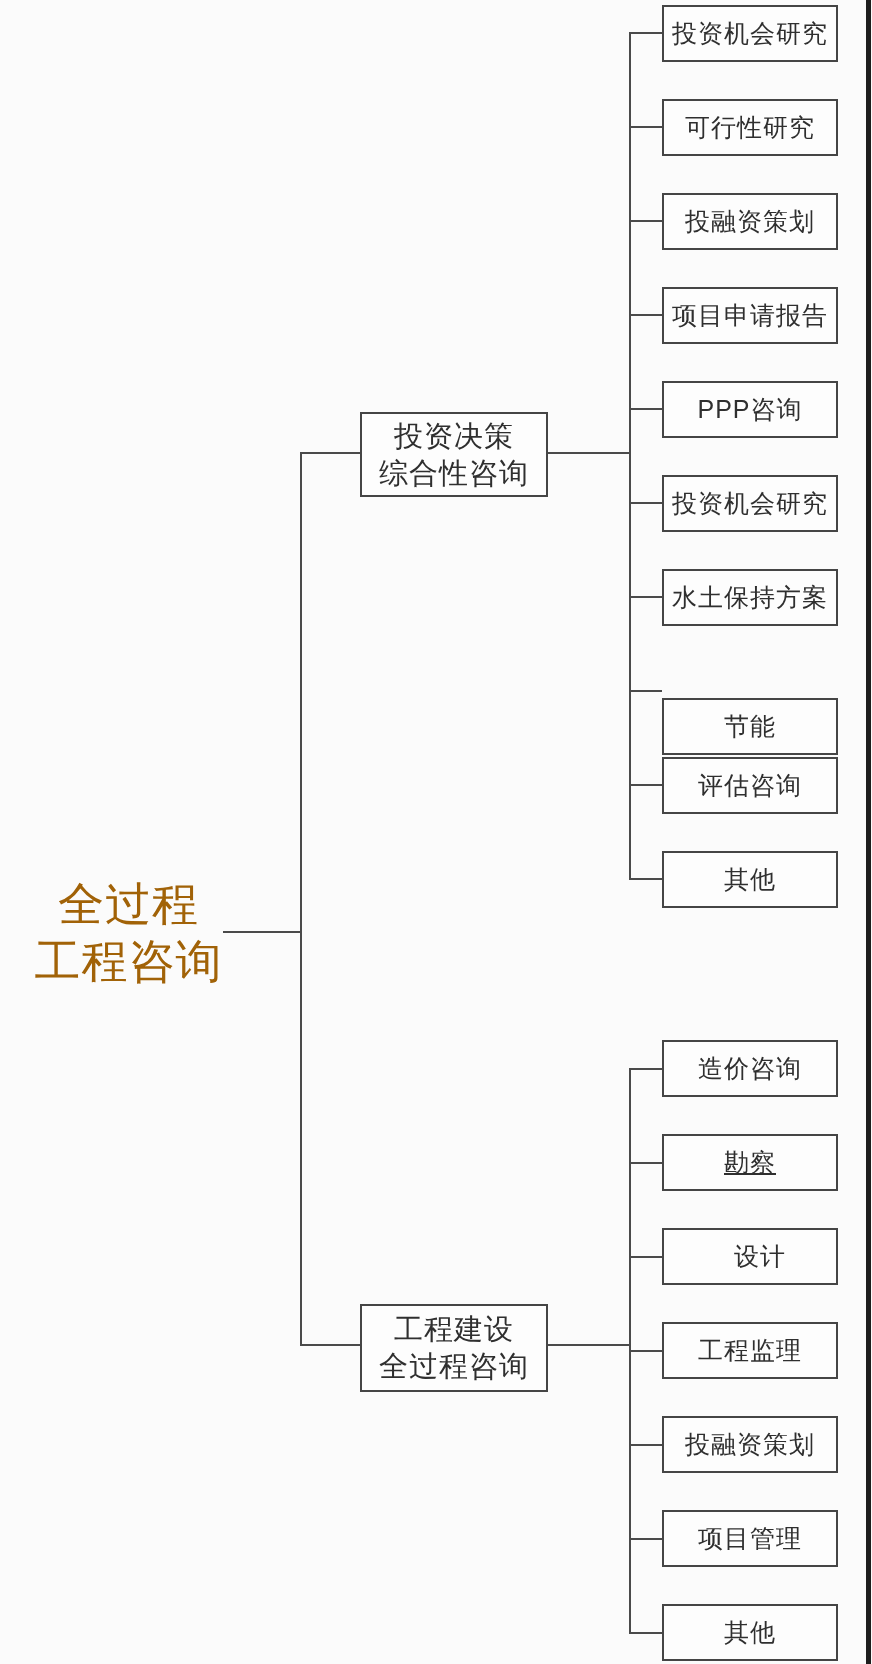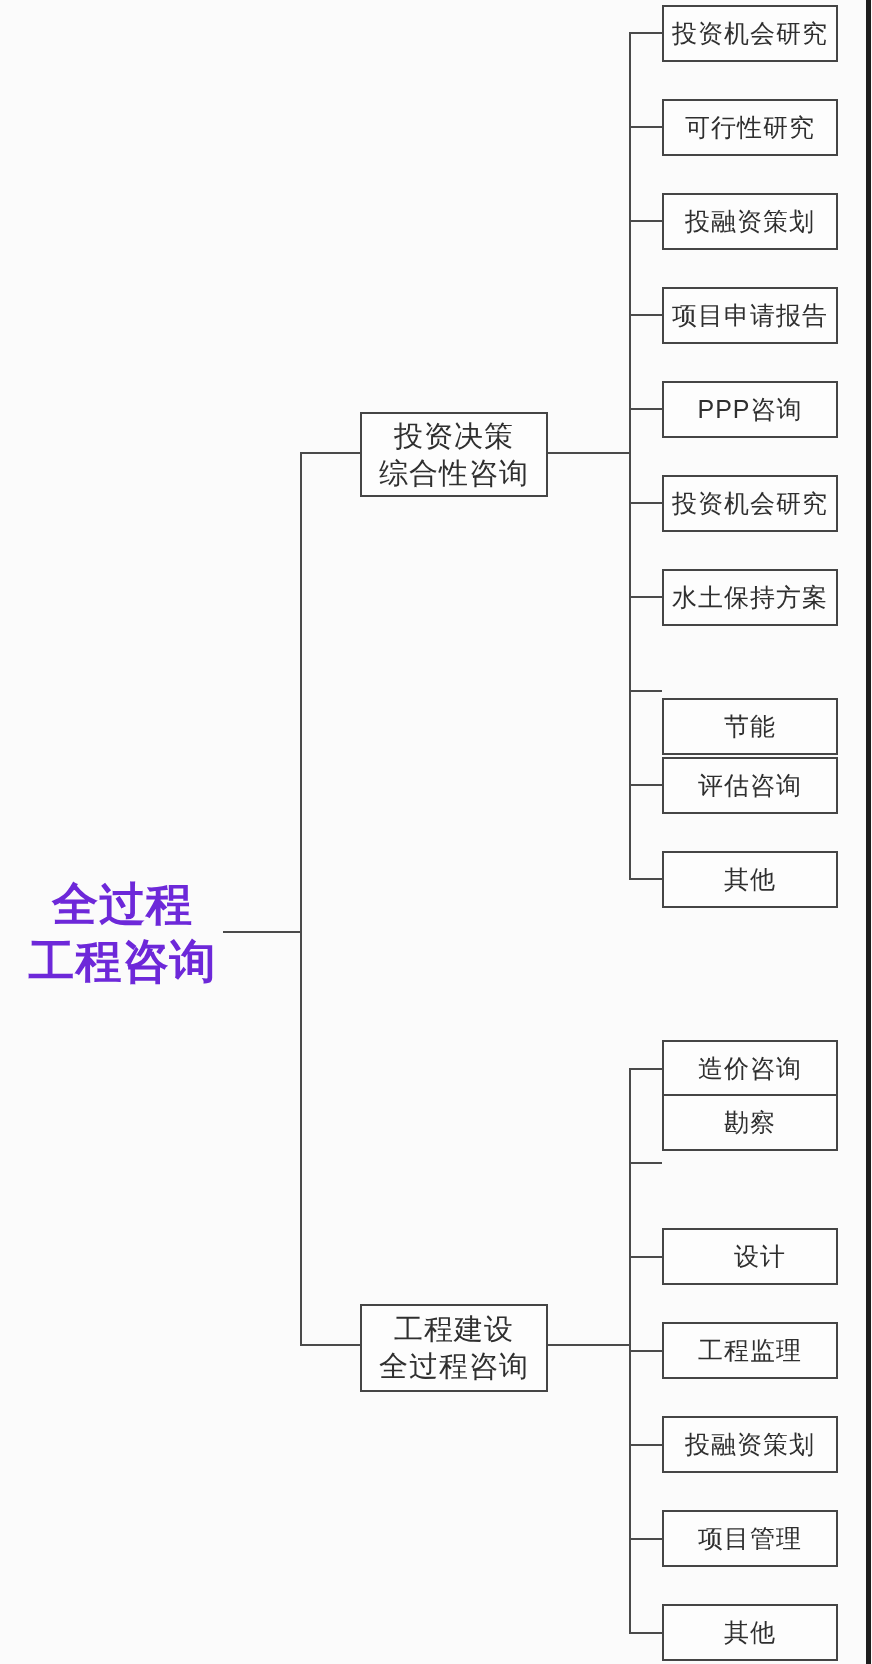--- a/index.html
+++ b/index.html
@@ -41,28 +41,28 @@
   }
   .mid {
     left: 360px;
     width: 188px;
     font-size: 29px;
     line-height: 37px;
     letter-spacing: 1px;
   }
   .root-label {
     position: absolute;
-    left: 10px;
+    left: 16px;
     top: 876px;
     width: 225px;
     text-align: center;
     font-size: 46px;
     line-height: 57px;
-    font-weight: 700;
-    color: #6d28d9;
+    font-weight: 400;
+    color: #a16207;
     letter-spacing: 1px;
   }
   .edge-strip {
     position: absolute;
     top: 0;
     left: 866px;
     width: 5px;
     height: 100%;
     background: #1d1d1d;
   }
@@ -146,21 +146,21 @@
   <div class="line h" style="left:629px; top:1162px; width:33px;"></div>
   <div class="line h" style="left:629px; top:1256px; width:33px;"></div>
   <div class="line h" style="left:629px; top:1350px; width:33px;"></div>
   <div class="line h" style="left:629px; top:1444px; width:33px;"></div>
   <div class="line h" style="left:629px; top:1538px; width:33px;"></div>
   <div class="line h" style="left:629px; top:1632px; width:33px;"></div>
 
   <div class="node leaf" style="top:1040px;">
       <span>造价咨询</span>
     </div>
-  <div class="node leaf" style="top:1094px;">
+  <div class="node leaf" style="top:1134px;text-decoration:underline;">
       <span>勘察</span>
     </div>
   <div class="node leaf" style="top:1228px;padding-left:20px;">
       <span>设计</span>
     </div>
   <div class="node leaf" style="top:1322px;">
       <span>工程监理</span>
     </div>
   <div class="node leaf" style="top:1416px;">
       <span>投融资策划</span>

